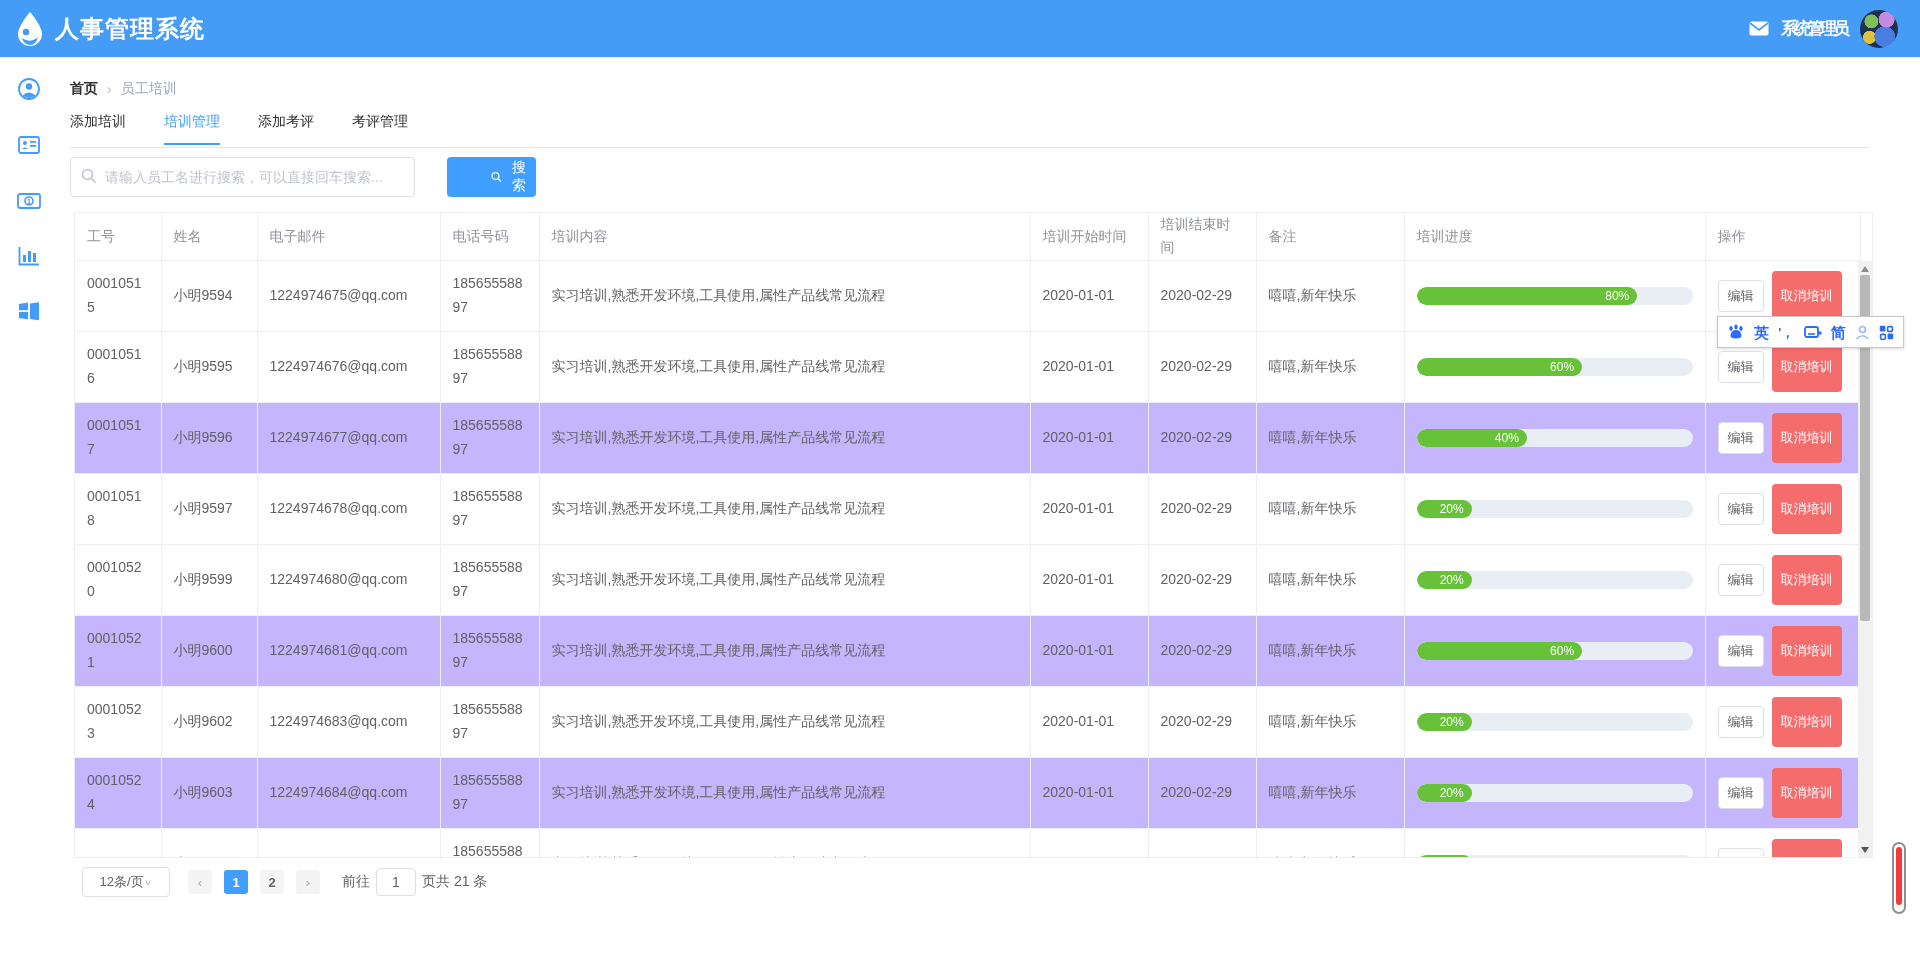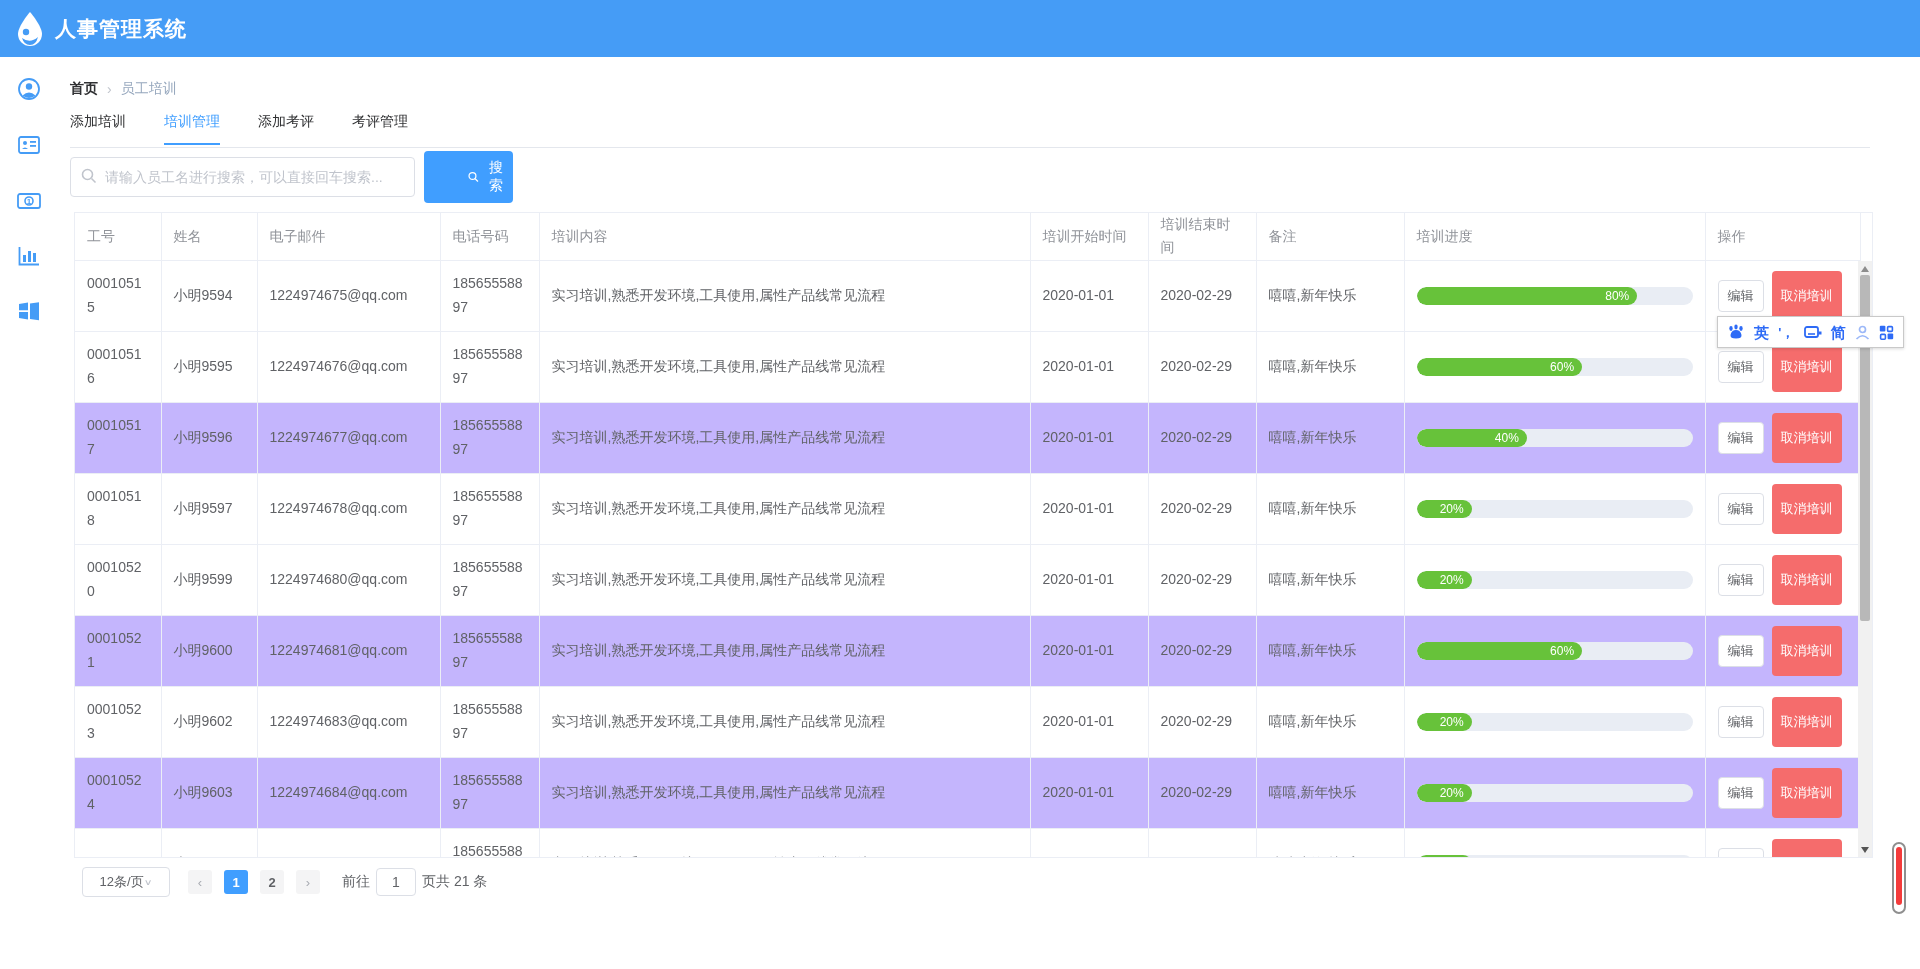--- a/index.html
+++ b/index.html
@@ -2,21 +2,21 @@
 <html style="--topbar: #459cf6; --primary: #409eff; --success: #67c23a; --danger: #f56c6c; --ptrack: #e9edf4;"><head>
 <meta charset="utf-8">
 <style>
   html,body{margin:0;padding:0;}
   body{font-family:"Liberation Sans","DejaVu Sans",sans-serif;background:#fff;overflow:hidden;}
   #page{position:relative;width:1920px;height:969px;background:#fff;overflow:hidden;}
 
   
   .topbar{position:absolute;left:0;top:0;width:1920px;height:57px;background:var(--topbar);display:flex;align-items:center;}
   .logo-wrap{margin-left:14px;display:flex;align-items:center;}
-  .app-title{color:#fff;font-size:21px;font-weight:bold;margin-left:9px;letter-spacing:1px;}
+  .app-title{color:#fff;font-size:24px;font-weight:bold;margin-left:9px;letter-spacing:1px;}
   .topbar-right{position:absolute;right:22px;top:0;height:57px;display:flex;align-items:center;}
   .mail-icon{margin-right:12px;display:flex;}
   .username{color:#fff;font-size:17px;font-weight:bold;letter-spacing:-4px;margin-right:14px;white-space:nowrap;}
   .avatar{width:38px;height:38px;border-radius:50%;background:
     radial-gradient(circle at 30% 30%, #7fbf5a 0 18%, transparent 19%),
     radial-gradient(circle at 70% 25%, #c48be0 0 20%, transparent 21%),
     radial-gradient(circle at 65% 70%, #4a7de0 0 28%, transparent 29%),
     radial-gradient(circle at 25% 72%, #e0c23a 0 16%, transparent 17%),
     #203050;}
 
@@ -33,21 +33,21 @@
 
   .tabs{position:absolute;left:0;top:55px;width:1800px;height:35px;border-bottom:1px solid #e4e7ed;}
   .tab{display:inline-block;margin-right:38px;font-size:14px;color:#303133;padding-bottom:12px;cursor:pointer;}
   .tab.active{color:var(--primary);border-bottom:2px solid var(--primary);}
 
   .search-row{position:absolute;left:0;top:100px;height:40px;display:flex;align-items:center;}
   .search-input{width:345px;height:40px;box-sizing:border-box;border:1px solid #dcdfe6;border-radius:4px;
     padding:0 12px 0 34px;font-size:14px;color:#606266;outline:none;font-family:inherit;}
   .search-input::placeholder{color:#c0c4cc;}
   .search-icon-in{position:absolute;left:11px;top:11px;}
-  .search-btn{margin-left:9px;width:89px;height:52px;background:var(--primary);color:#fff;border:none;border-radius:4px;
+  .search-btn{margin-left:32px;width:89px;height:40px;background:var(--primary);color:#fff;border:none;border-radius:4px;
     font-size:14px;display:flex;align-items:center;justify-content:center;gap:6px;cursor:pointer;font-family:inherit;padding-left:44px;}
 
   
   .table-wrap{position:absolute;left:4px;top:155px;width:1799px;height:646px;border:1px solid #ebeef5;box-sizing:border-box;overflow:hidden;}
   table{border-collapse:collapse;table-layout:fixed;width:1785px;}
   th,td{border-right:1px solid #ebeef5;border-bottom:1px solid #ebeef5;padding:8px 12px;font-size:14px;color:#606266;
     word-break:break-all;vertical-align:middle;text-align:left;box-sizing:border-box;line-height:1.65;}
   th{color:#909399;font-weight:500;height:47px;padding:0 12px;background:#fff;}
   tbody tr{height:71px;background:#fff;}
   tbody tr.shaded{background:#c4b5fd;}
@@ -89,20 +89,30 @@
 <div id="page">
 
   <div class="topbar">
     <div class="logo-wrap">
       <svg width="32" height="36" viewBox="0 0 32 36">
         <path d="M16 1 C16 1 4 15 4 23 a12 12 0 0 0 24 0 C28 15 16 1 16 1 Z" fill="#ffffff"></path>
         <circle cx="12" cy="21" r="3.2" fill="#459cf6"></circle>
         <path d="M8 27 q8 6 16 -1 q-2 8 -8 8 q-6 0 -8 -7 Z" fill="#459cf6"></path>
       </svg>
       <span class="app-title">人事管理系统</span>
+    </div>
+    <div class="topbar-right">
+      <span class="mail-icon">
+        <svg width="20" height="15" viewBox="0 0 20 15">
+            <rect x="0.5" y="0.5" width="19" height="14" rx="2" fill="#fff"></rect>
+            <path d="M1 2 L10 9 L19 2" stroke="#459cf6" stroke-width="1.6" fill="none"></path>
+          </svg>
+      </span>
+      <span class="username">系统管理员</span>
+      <div class="avatar"></div>
     </div>
   </div>
 
   <div class="sidebar">
     <div class="side-item" style="top:17px">
       <svg width="22" height="22" viewBox="0 0 22 22">
         <circle cx="11" cy="11" r="10" fill="none" stroke="#459cf6" stroke-width="1.8"></circle>
         <circle cx="11" cy="8.5" r="3.2" fill="#459cf6"></circle>
         <path d="M4.5 17.5 q6.5 -6 13 0 a10 10 0 0 1 -13 0 Z" fill="#459cf6"></path>
       </svg>

